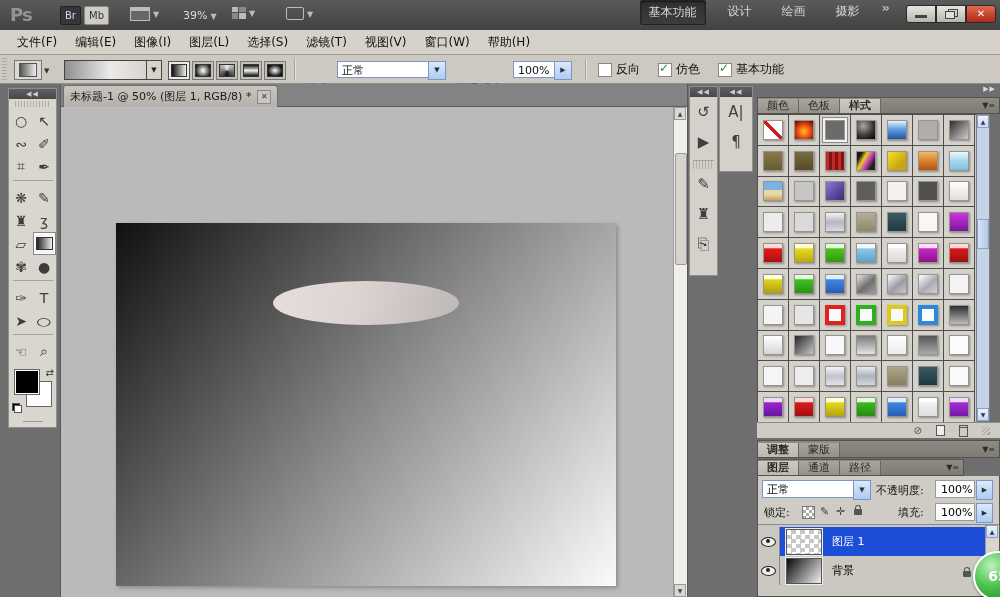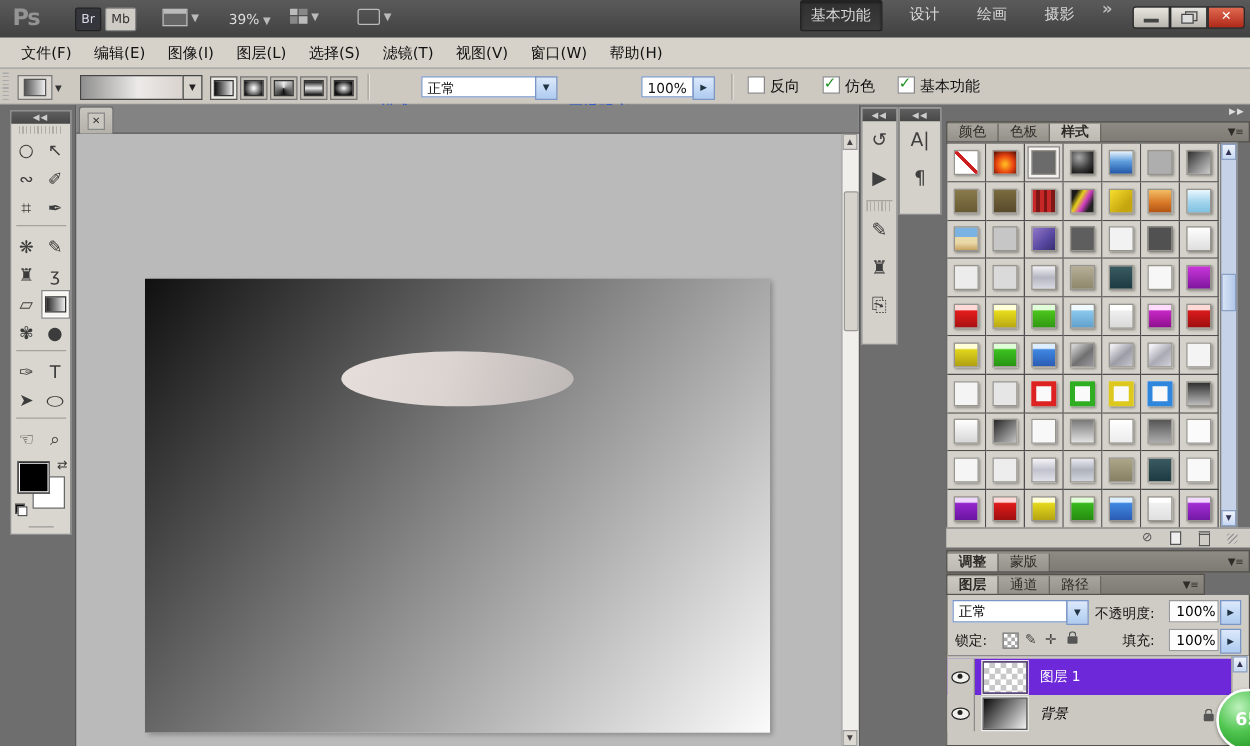--- a/index.html
+++ b/index.html
@@ -44,21 +44,21 @@
   #tool-preset-arrow{left:44px;top:12px;font-size:7px;color:#333}
   #grad-preview{left:64px;top:5px;width:82px;height:18px;border:1px solid #444;background:linear-gradient(90deg,#8f8f8f,#eceae8 55%,#d9d2ce)}
   #grad-preview-btn{left:146px;top:5px;width:14px;height:18px;border:1px solid #444;background:#d6d3cc;font-size:7px;color:#222;text-align:center;line-height:18px}
   .gtype{top:6px;width:20px;height:17px;border:1px solid #777;background:#c4c0b8;display:flex;align-items:center;justify-content:center}
   .gtype.sel{background:#eceae4;border-color:#555}
   .gtype span{width:14px;height:11px;border:1px solid #333;display:block}
   .opt-label{top:26px;color:#1d4ed8}
   .opt-box{top:6px;height:17px;border:1px solid #7a96c8;background:#fff;color:#111;font-size:11px;line-height:17px;padding:0 4px;box-sizing:border-box}
   .opt-drop{top:6px;width:16px;height:17px;border:1px solid #7a96c8;background:linear-gradient(#dce9fb,#aecbf0);color:#234;font-size:7px;text-align:center;line-height:17px}
   .opt-sep{top:4px;width:1px;height:21px;background:#a8a49c;box-shadow:1px 0 0 #e4e1da}
-  .cb-group{top:8px;display:flex;align-items:flex-start;gap:4px}
+  .cb-group{top:8px;display:flex;align-items:center;gap:4px}
   .cb{width:12px;height:12px;border:1px solid #888;background:#fff;position:relative}
   .cb.checked:after{content:"✓";position:absolute;left:0px;top:-3px;color:#1e8e1e;font-size:12px;font-weight:bold}
   .cb-label{color:#111}
   
   #toolbox{left:8px;top:88px;width:49px;height:340px;background:#d9d6cf;border:1px solid #8f8f8f;box-sizing:border-box}
   .panel-head{height:10px;background:linear-gradient(#5f5f5f,#484848);color:#ccc;font-size:7px;line-height:10px;text-align:center;letter-spacing:1px}
   #tool-grip{height:6px;background:repeating-linear-gradient(90deg,#b0ada6 0 1px,transparent 1px 3px);margin:2px 6px}
   #tools{display:grid;grid-template-columns:23px 23px;justify-content:center}
   .tool{height:23px;display:flex;align-items:center;justify-content:center;color:#3c3c3c;font-size:14px}
   .tool.sel{background:#f6f5f2;border:1px solid #888;box-shadow:0 0 0 1px #fff inset;box-sizing:border-box}
@@ -121,21 +121,21 @@
   .lp-label{position:absolute;font-size:11px;color:#111;top:5px}
   .lp-box{position:absolute;top:2px;width:40px;height:18px;border:1px solid #999;background:#fdfdfd;font-size:11px;line-height:18px;padding-left:5px;box-sizing:border-box}
   .lp-btn{position:absolute;top:2px;width:15px;height:18px;border:1px solid #7a96c8;background:linear-gradient(#dce9fb,#aecbf0);font-size:7px;text-align:center;line-height:18px;color:#234}
   #lock-row{position:absolute;left:0;top:25px;width:100%;height:22px}
   .lock-ic{position:absolute;top:4px;color:#444;font-size:11px}
   #lock-checker{position:absolute;left:44px;top:5px;width:11px;height:11px;border:1px solid #777;background:repeating-conic-gradient(#aaa 0% 25%,#fff 0% 50%);background-size:6px 6px}
   .mini-lock{position:absolute;width:8px;height:6px;background:#555;border-radius:1px}
   .mini-lock:before{content:"";position:absolute;top:-4px;left:1px;width:4px;height:3px;border:1px solid #555;border-bottom:none;border-radius:3px 3px 0 0}
   #layers-list{position:absolute;left:0;top:48px;right:0;bottom:0;border-top:1px solid #8a8a8a;background:#cbc8c1}
   .layer-row{position:absolute;left:0;width:229px;height:29px;display:flex;align-items:center}
-  .layer-row.selected{background:#6d28d9;color:#fff}
+  .layer-row.selected{background:#1d4ed8;color:#fff}
   .eye-col{width:21px;height:100%;border-right:1px solid #8a8a8a;display:flex;align-items:center;justify-content:center;background:#cbc8c1}
   .eye{width:13px;height:8px;border:1px solid #222;border-radius:50%;position:relative;background:#f2f0ec}
   .eye:after{content:"";position:absolute;left:3.5px;top:1.5px;width:4px;height:4px;background:#222;border-radius:50%}
   .layer-thumb{width:34px;height:24px;border:1px solid #555;margin-left:6px;box-shadow:0 0 0 1px #eee}
   .thumb-checker{background:repeating-conic-gradient(#c8c8c8 0% 25%,#fff 0% 50%);background-size:9px 9px}
   .thumb-gradient{background:linear-gradient(128deg,#090909,#f2f2f2)}
   .layer-name{margin-left:10px;font-size:11px}
   .layer-lock{margin-left:auto;margin-right:14px;position:relative;width:10px;height:8px}
   #layers-scroll{position:absolute;right:0;top:0;width:13px;bottom:0;background:#d8d5cf;border-left:1px solid #999}
   
@@ -300,20 +300,21 @@
     <div id="bg-swatch"></div>
     <div id="fg-swatch"></div>
     <div id="default-colors"></div>
   </div>
   <div id="tool-resize"></div>
 </div>
 
 <div id="canvas-win" class="abs">
   <div id="tabbar">
     <div id="doc-tab">
+      <span id="doc-tab-title">未标题-1 @ 50% (图层 1, RGB/8) *</span>
       <span id="doc-close">✕</span>
     </div>
   </div>
   <div id="canvas-body">
     <div id="document">
       <div id="ellipse"></div>
     </div>
     <div id="v-scroll">
       <div class="scr-arrow" style="top:0">▲</div>
       <div id="v-thumb"></div>
@@ -605,21 +606,21 @@
             <div class="eye"></div>
           </div>
           <div class="layer-thumb thumb-checker"></div>
           <span class="layer-name">图层 1</span>
         </div>
         <div class="layer-row" style="top: 31px;">
           <div class="eye-col">
             <div class="eye"></div>
           </div>
           <div class="layer-thumb thumb-gradient"></div>
-          <span class="layer-name" style="font-style: italic;">背景</span>
+          <span class="layer-name" style="">背景</span>
           <div class="layer-lock">
             <div class="mini-lock" style="left: 0px; top: 4px;"></div>
           </div>
         </div>
         <div id="layers-scroll">
         <div class="bscr-arrow" style="top:0">▲</div>
       </div>
     </div>
   </div>
 </div>

